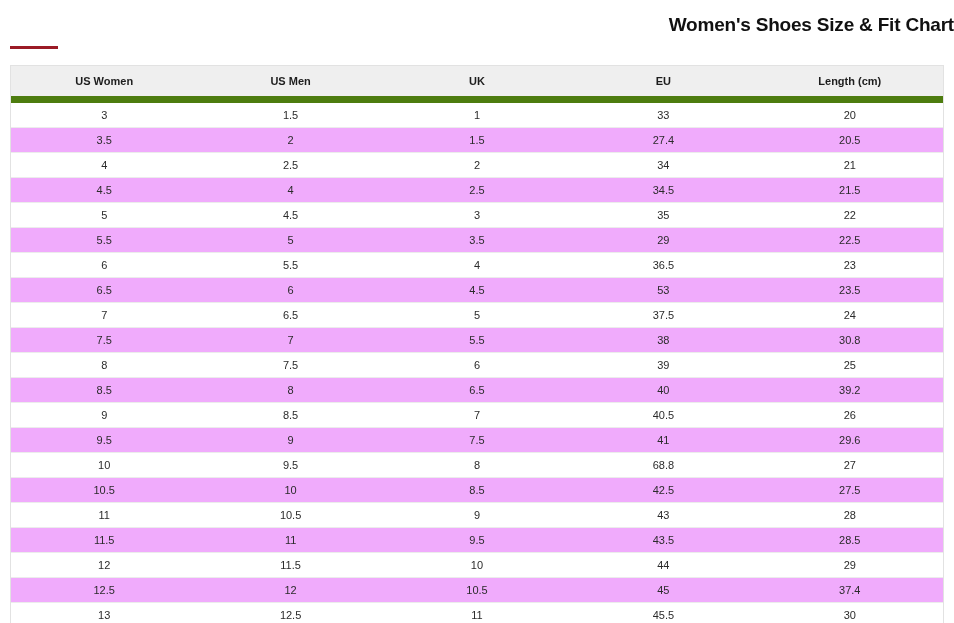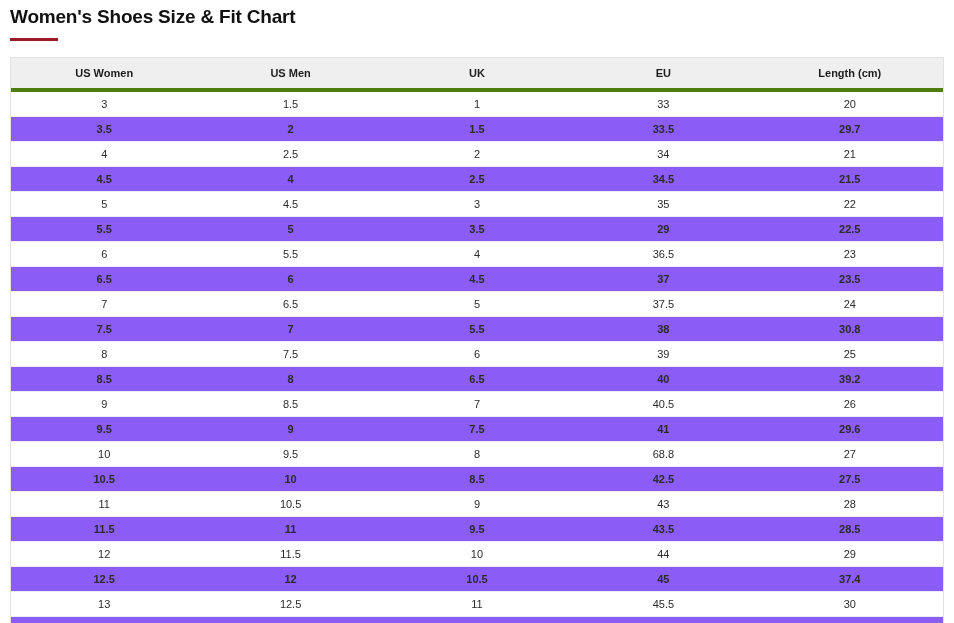--- a/index.html
+++ b/index.html
@@ -13,21 +13,22 @@
     font-family: "Liberation Sans", sans-serif;
     color: #1a1a1a;
     overflow: hidden;
   }
   .page {
     width: 954px;
     box-sizing: border-box;
     padding: 0;
   }
   .title-block {
-    padding: 0 0 0 10px;
+    padding: 8px 0 0 10px;
+    text-align: right;
   }
   .page-title {
     font-size: 19px;
     font-weight: bold;
     color: #111111;
     margin: 0;
     padding: 6px 0 6px 0;
     letter-spacing: -0.2px;
   }
   .title-rule {
@@ -48,37 +49,36 @@
     table-layout: fixed;
     font-size: 11px;
   }
   table.size-chart th {
     background: #efefef;
     color: #1d1d1d;
     font-weight: bold;
     font-size: 11px;
     text-align: center;
     padding: 9px 4px;
-    border-bottom: 4px solid #4d7c0f;
+    border-bottom: 7px solid #4d7c0f;
     white-space: nowrap;
   }
   table.size-chart td {
     text-align: center;
     padding: 6px 4px;
     font-size: 11px;
     color: #2b2b2b;
     border-bottom: 1px solid #ececec;
     white-space: nowrap;
   }
   table.size-chart tbody tr.odd td {
     background: #ffffff;
   }
   table.size-chart tbody tr.even td {
-    background: #8b5cf6;
-    font-weight: bold;
+    background: #f0abfc;
   }
 </style>
 </head>
 <body>
 
 <div class="page">
 
   <div class="title-block">
     <h1 class="page-title">Women's Shoes Size &amp; Fit Chart</h1>
     <div class="title-rule"></div>
@@ -100,22 +100,22 @@
             <td>3</td>
             <td>1.5</td>
             <td>1</td>
             <td>33</td>
             <td>20</td>
           </tr>
           <tr class="even">
             <td>3.5</td>
             <td>2</td>
             <td>1.5</td>
-            <td>33.5</td>
-            <td>29.7</td>
+            <td>27.4</td>
+            <td>20.5</td>
           </tr>
           <tr class="odd">
             <td>4</td>
             <td>2.5</td>
             <td>2</td>
             <td>34</td>
             <td>21</td>
           </tr>
           <tr class="even">
             <td>4.5</td>
@@ -142,21 +142,21 @@
             <td>6</td>
             <td>5.5</td>
             <td>4</td>
             <td>36.5</td>
             <td>23</td>
           </tr>
           <tr class="even">
             <td>6.5</td>
             <td>6</td>
             <td>4.5</td>
-            <td>37</td>
+            <td>53</td>
             <td>23.5</td>
           </tr>
           <tr class="odd">
             <td>7</td>
             <td>6.5</td>
             <td>5</td>
             <td>37.5</td>
             <td>24</td>
           </tr>
           <tr class="even">

